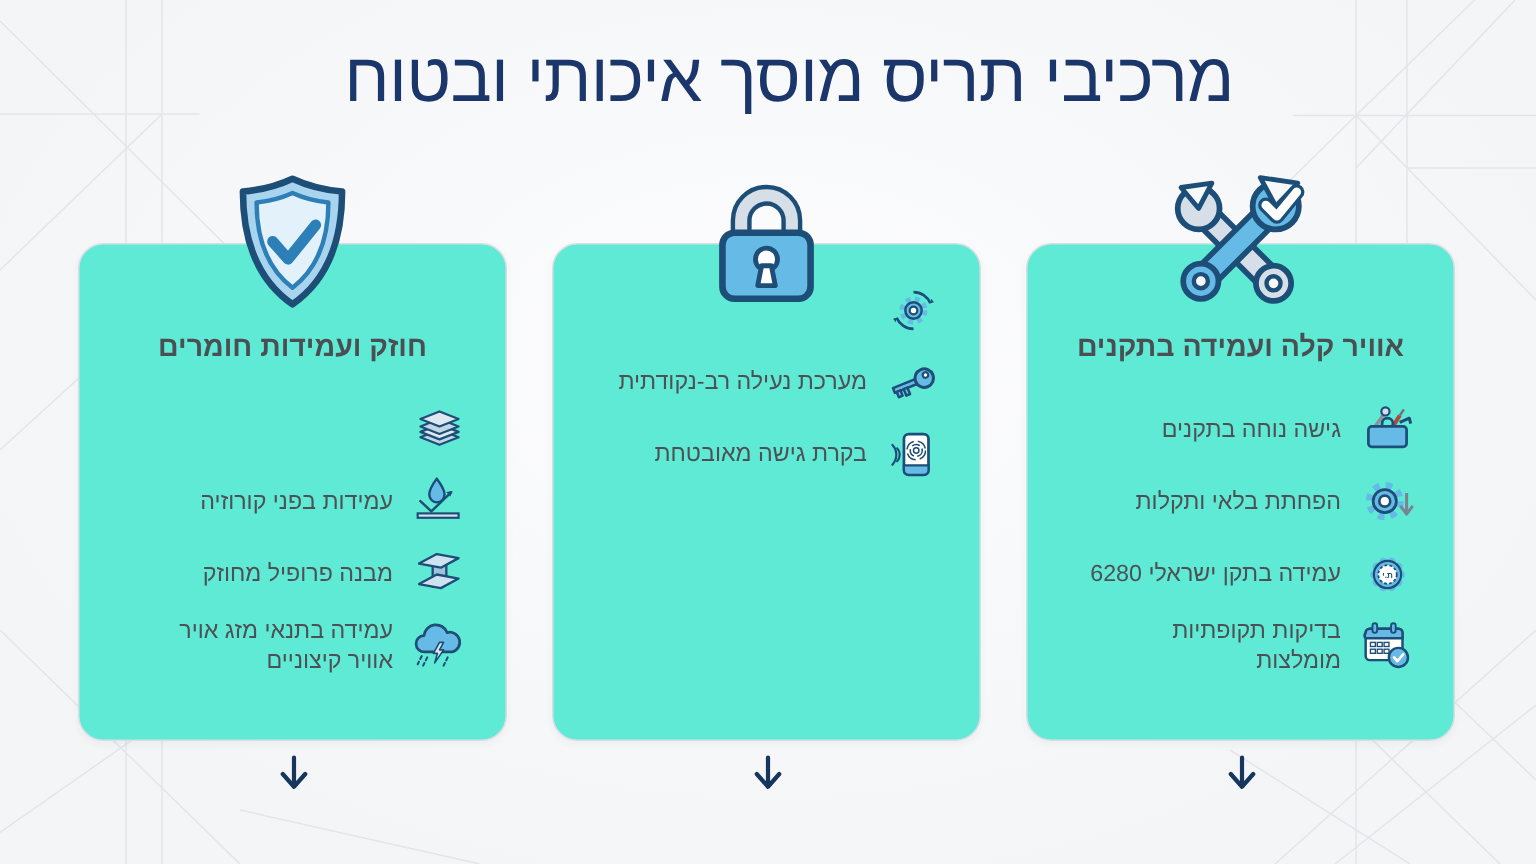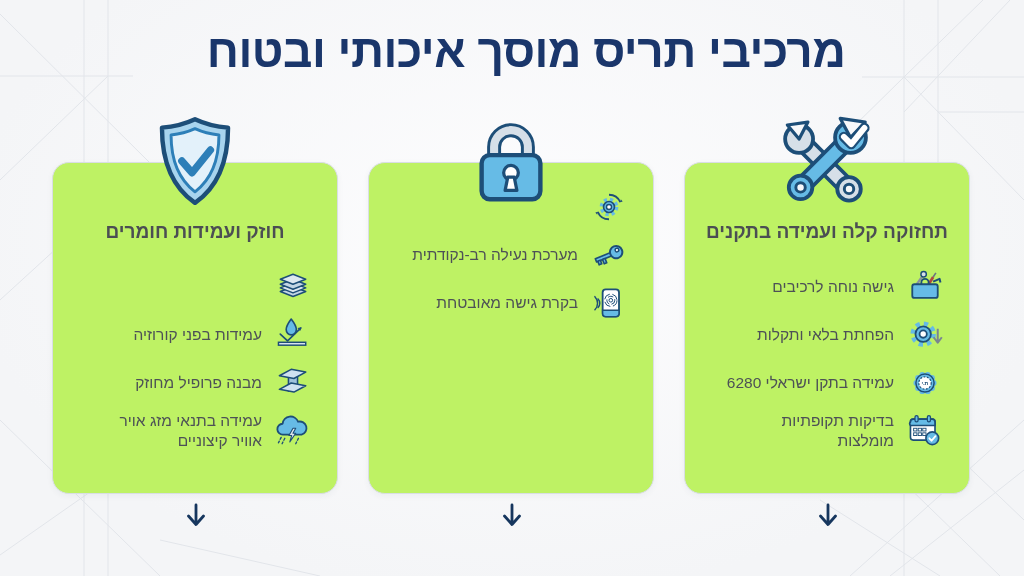--- a/index.html
+++ b/index.html
@@ -1,24 +1,24 @@
 <!DOCTYPE html>
 <html dir="rtl" lang="he"><head>
 <meta charset="utf-8">
 <style>
   html,body{margin:0;padding:0;width:1024px;height:576px;overflow:hidden;
     font-family:"Liberation Sans","DejaVu Sans",sans-serif;
     background:radial-gradient(ellipse at 50% 42%, #fdfdfe 0%, #f4f5f7 75%);}
   .bg-pattern{position:absolute;inset:0;z-index:0;pointer-events:none;}
   .content{position:relative;z-index:1;}
-  .page-title{margin-top:24px;text-align:center;font-size:46px;font-weight:bold;
+  .page-title{margin-top:24px;text-align:center;font-size:46px;font-weight:normal;
     color:#1a366b;letter-spacing:-0.5px;padding-left:28px;}
   .cards{display:flex;justify-content:center;gap:32px;margin-top:84px;}
   .column{width:284px;position:relative;}
-  .card{position:relative;width:284px;height:330px;background:#bef264;
+  .card{position:relative;width:284px;height:330px;background:#5eead4;
     border:1.5px solid #d9dee4;border-radius:17px;
     box-shadow:0 2px 6px rgba(30,50,80,0.05);}
   .card-icon{position:absolute;top:-49px;right:50%;transform:translateX(50%);
     width:94px;height:94px;display:flex;align-items:center;justify-content:center;}
   .card-header{margin:58px 8px 0;text-align:center;font-size:19px;font-weight:bold;
     color:#4b4e53;}
   .item-list{list-style:none;margin:20px 0 0;padding:0 24px 0 10px;
     display:flex;flex-direction:column;}
   .item-row{display:flex;align-items:center;gap:11px;min-height:48px;}
   .item-icon{width:40px;height:40px;flex:none;display:flex;align-items:center;
@@ -78,37 +78,37 @@
               <path d="M17 47 L45 19" stroke="#66bbe6" stroke-width="8" stroke-linecap="round"></path>
               <circle cx="14" cy="50" r="8" fill="#66bbe6" stroke-width="2.6"></circle>
               <circle cx="14" cy="50" r="3.2" fill="#f7f8fa" stroke-width="2"></circle>
               <circle cx="48" cy="16" r="10.5" fill="#66bbe6" stroke-width="2.6"></circle>
               <path d="M48 16 L41 3 L58 5.5 Z" fill="#f7f8fa" stroke-width="2.2"></path>
               <path d="M43.5 15.5 L48.5 20.5 L57.5 9.5" fill="none" stroke="#1d4e78" stroke-width="7" stroke-linecap="round"></path>
               <path d="M43.5 15.5 L48.5 20.5 L57.5 9.5" fill="none" stroke="#ffffff" stroke-width="4" stroke-linecap="round"></path>
             </g>
           </svg>
         </div>
-        <h2 class="card-header">תחזוקה קלה ועמידה בתקנים</h2>
+        <h2 class="card-header">אוויר קלה ועמידה בתקנים</h2>
         <ul class="item-list">
           <li class="item-row">
             <span class="item-icon">
               <svg width="40" height="40" viewBox="0 0 44 44">
                 <g stroke="#1d4e78" stroke-linejoin="round" fill="none">
                   <path d="M13 19 L20 9" stroke="#8a94a0" stroke-width="2.6"></path>
                   <circle cx="20.5" cy="8" r="3" fill="#d6dfe8" stroke-width="1.6"></circle>
                   <path d="M26 19 L31 11" stroke="#b0493f" stroke-width="3"></path>
                   <path d="M31 11 L34 6.5" stroke="#6b7680" stroke-width="1.8"></path>
                   <path d="M31 16 L38 13 L39 17" stroke="#1d4e78" stroke-width="2.2"></path>
                   <rect x="8" y="19" width="28" height="15" rx="2.5" fill="#66bbe6" stroke-width="2"></rect>
                   <path d="M18 19 v-2 a4 4 0 0 1 8 0 v2" stroke-width="2"></path>
                 </g>
               </svg>
             </span>
-            <span class="item-text">גישה נוחה לרכיבים</span>
+            <span class="item-text">גישה נוחה בתקנים</span>
           </li>
           <li class="item-row">
             <span class="item-icon">
               <svg width="40" height="40" viewBox="0 0 44 44">
                 <circle cx="20" cy="21" r="11" fill="none" stroke="#66bbe6" stroke-width="6" stroke-dasharray="4.5 4.2"></circle>
                 <circle cx="20" cy="21" r="8.5" fill="#66bbe6" stroke="#1d4e78" stroke-width="2"></circle>
                 <circle cx="20" cy="21" r="4" fill="#ffffff" stroke="#1d4e78" stroke-width="2"></circle>
                 <path d="M36 15 v14 M31.5 24.5 l4.5 6 4.5-6" fill="none" stroke="#7a8591" stroke-width="2.2" stroke-linejoin="round"></path>
               </svg>
             </span>

